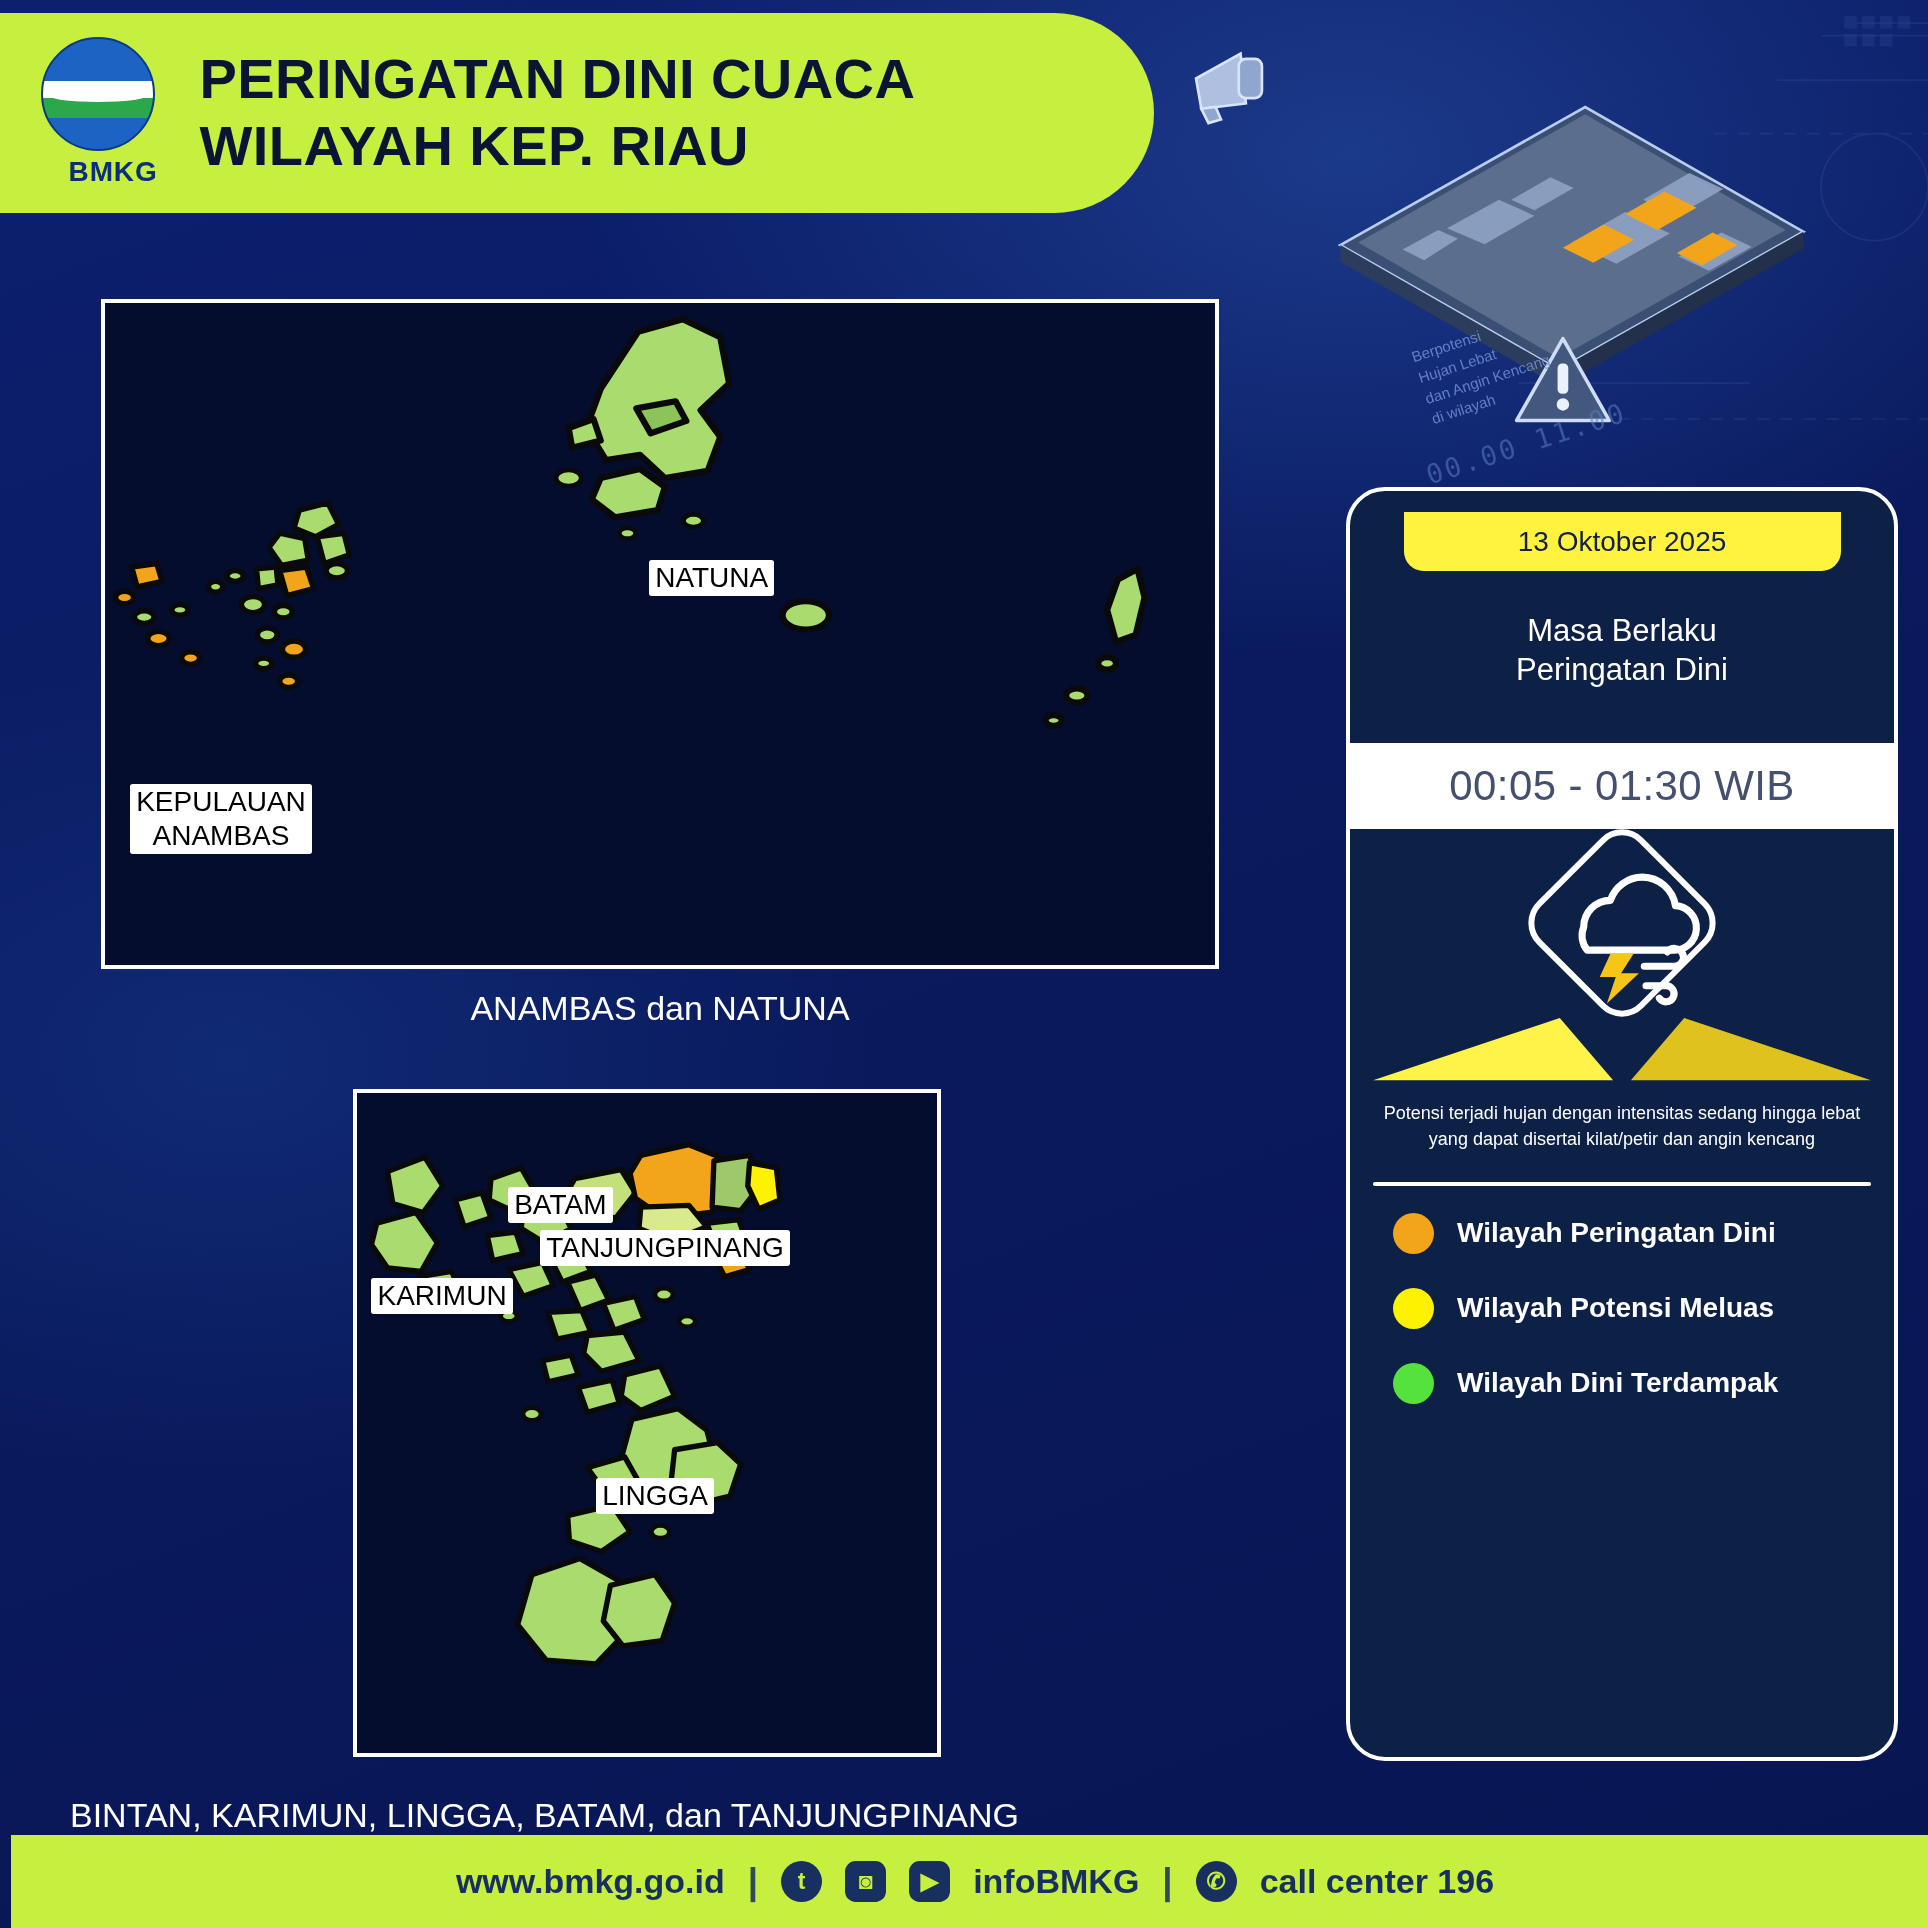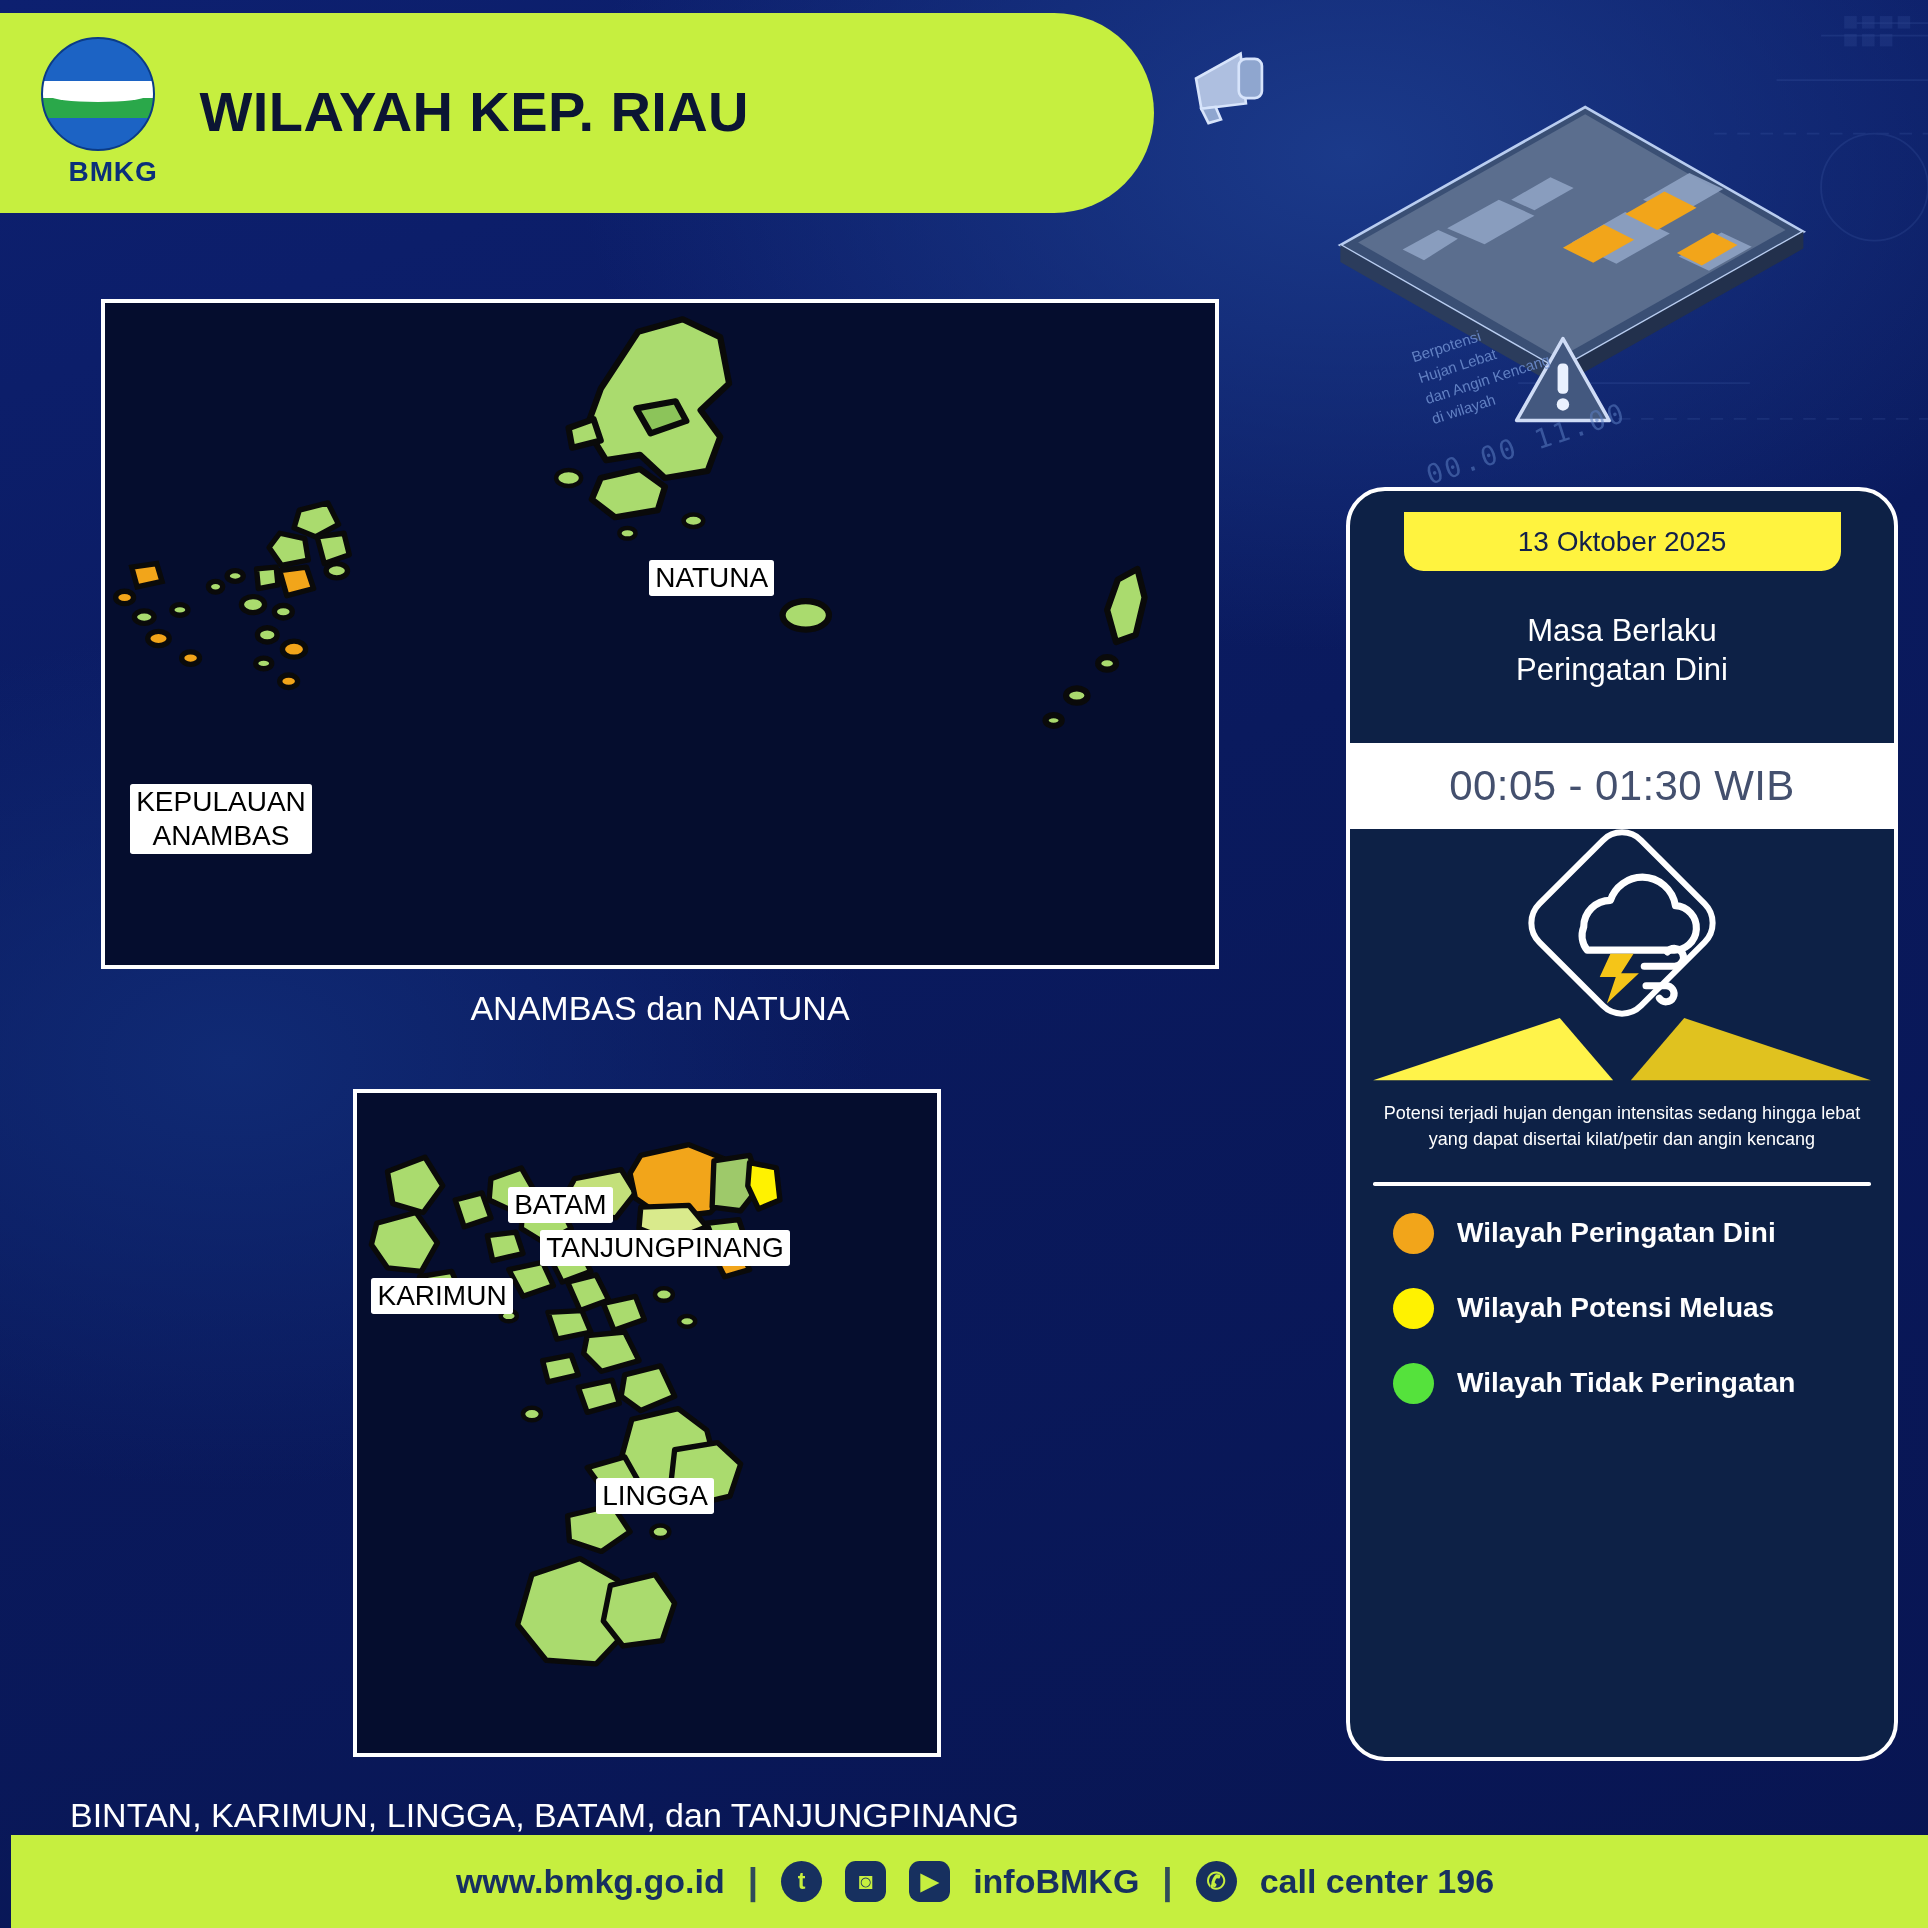--- a/index.html
+++ b/index.html
@@ -174,20 +174,21 @@
       <rect x="1046" y="38" width="14" height="14"></rect>
     </g>
   </svg>
 
   <div class="header-pill">
     <div class="logo-box">
       <div class="logo-circle"></div>
       <div class="logo-text">BMKG</div>
     </div>
     <div class="header-titles">
+      <div class="line">PERINGATAN DINI CUACA</div>
       <div class="line">WILAYAH KEP. RIAU</div>
     </div>
   </div>
 
   <div class="phone-illus">
     <svg width="659" height="481" viewBox="0 0 740 540">
 
       <g>
         <polygon points="180,265 455,110 700,250 425,405" fill="#3a4f74" stroke="#b9cdf0" stroke-width="3"></polygon>
         <polygon points="200,262 455,118 680,248 425,392" fill="#5b6e8e"></polygon>
@@ -382,21 +383,21 @@
       <div class="legend-row">
         <div class="dot" style="background:#f2a51a"></div>
         <span>Wilayah Peringatan Dini</span>
       </div>
       <div class="legend-row">
         <div class="dot" style="background:#fff200"></div>
         <span>Wilayah Potensi Meluas</span>
       </div>
       <div class="legend-row">
         <div class="dot" style="background:#55e23c"></div>
-        <span>Wilayah Tidak Peringatan</span>
+        <span>Wilayah Dini Terdampak</span>
       </div>
     </div>
   </div>
 
   <div class="footer">
     <div class="footer-inner">
       <div class="footer-text">www.bmkg.go.id</div>
       <div class="sep">|</div>
       <div class="sm-icon circle">t</div>
       <div class="sm-icon">◙</div>

